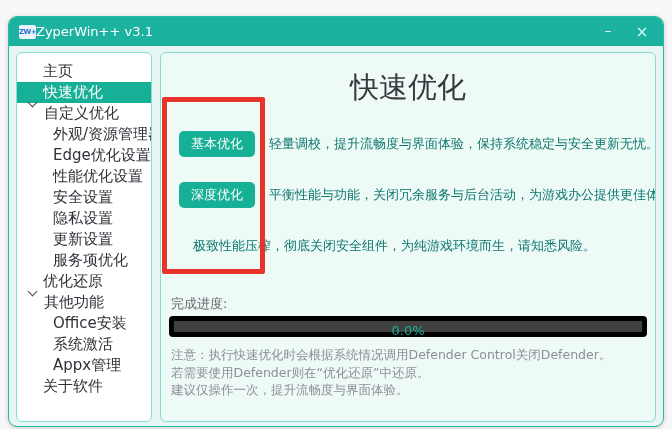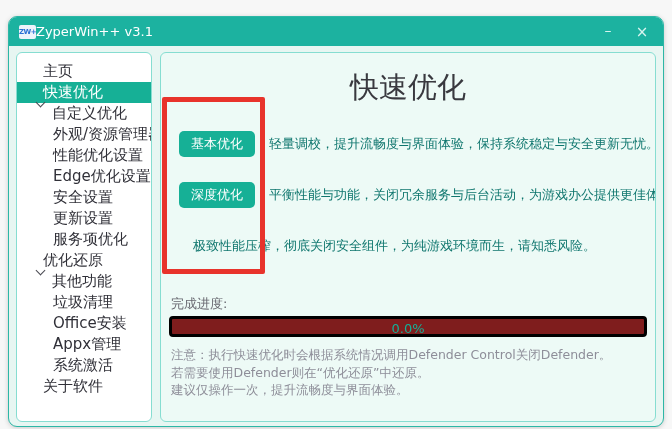--- a/index.html
+++ b/index.html
@@ -36,21 +36,21 @@
   .content { display:flex; padding:6px 7px; height:382px; }
   .sidebar {
     width:136px; background:#ffffff; border:1px solid #86ddd1; border-radius:6px;
     padding:8px 0 0 0; margin-right:8px; overflow:hidden;
   }
   .side-item {
     height:21px; line-height:21px; font-size:15px; color:#303038;
     white-space:nowrap; cursor:default; display:flex; align-items:flex-start;
   }
   .side-item.t-top   { padding-left:26px; }
-  .side-item.t-group { padding-left:20px; }
+  .side-item.t-group { padding-left:12px; }
   .side-item.t-child { padding-left:36px; }
   .side-item.selected { background:#16b096; color:#ffffff; }
   .chev {
     display:none; width:7px; height:7px; margin-right:8px; margin-top:-4px;
     border-left:1.5px solid #4a4a52; border-bottom:1.5px solid #4a4a52;
     transform:rotate(-45deg);
   }
   .side-item.t-group .chev { display:inline-block; }
   
   .main {
@@ -64,22 +64,22 @@
   .actions { margin-top:24px; }
   .action-row { display:flex; align-items:center; height:26px; margin-bottom:25px; padding-left:10px; }
   .opt-btn {
     width:76px; height:26px; border:none; border-radius:5px;
     background:#16b096; color:#ffffff; font-size:13px;
     font-family:inherit; cursor:pointer; flex:0 0 auto;
   }
   .opt-desc { font-size:13px; color:#0f766e; margin-left:14px; white-space:nowrap; }
   .progress-label { margin-top:36px; font-size:13px; color:#67676f; padding-left:2px; }
   .progress-bar {
-    margin-top:3px; height:21px; border:3px solid #000000; border-radius:4px;
-    background:#7f1d1d; text-align:center; line-height:19px;
+    margin-top:3px; height:21px; border:5px solid #000000; border-radius:4px;
+    background:#404040; text-align:center; line-height:19px;
     font-size:13px; color:#14b098;
   }
   .notes { margin-top:9px; padding-left:2px; }
   .note-line { font-size:12.5px; line-height:17.5px; color:#8e8e99; white-space:nowrap; }
   .red-annotation {
     position:absolute; left:1px; top:44px; width:103px; height:177px;
     border:5px solid #e8332b; border-radius:2px; pointer-events:none;
   }
 </style>
 </head>
@@ -114,33 +114,37 @@
           <span>自定义优化</span>
         </div>
 
         <div class="side-item t-child">
 
           <span>外观/资源管理器</span>
         </div>
 
         <div class="side-item t-child">
 
+          <span>Edge优化设置</span>
+        </div>
+
+        <div class="side-item t-child">
+
           <span>性能优化设置</span>
         </div>
 
         <div class="side-item t-child">
 
-          <span>Edge优化设置</span>
-        </div>
-
-        <div class="side-item t-child">
-
           <span>安全设置</span>
         </div>
 
+        <div class="side-item t-child">
+
+          <span>隐私设置</span>
+        </div>
 
         <div class="side-item t-child">
 
           <span>更新设置</span>
         </div>
 
         <div class="side-item t-child">
 
           <span>服务项优化</span>
         </div>
@@ -148,38 +152,34 @@
         <div class="side-item t-top">
 
           <span>优化还原</span>
         </div>
 
         <div class="side-item t-group">
           <span class="chev"></span>
           <span>其他功能</span>
         </div>
 
-        <div class="side-item t-child">
-
-          <span>垃圾清理</span>
-        </div>
 
         <div class="side-item t-child">
 
           <span>Office安装</span>
         </div>
 
         <div class="side-item t-child">
 
+          <span>系统激活</span>
+        </div>
+
+        <div class="side-item t-child">
+
           <span>Appx管理</span>
-        </div>
-
-        <div class="side-item t-child">
-
-          <span>系统激活</span>
         </div>
 
         <div class="side-item t-top">
 
           <span>关于软件</span>
         </div>
       </div>
 
     <div class="main">
 

